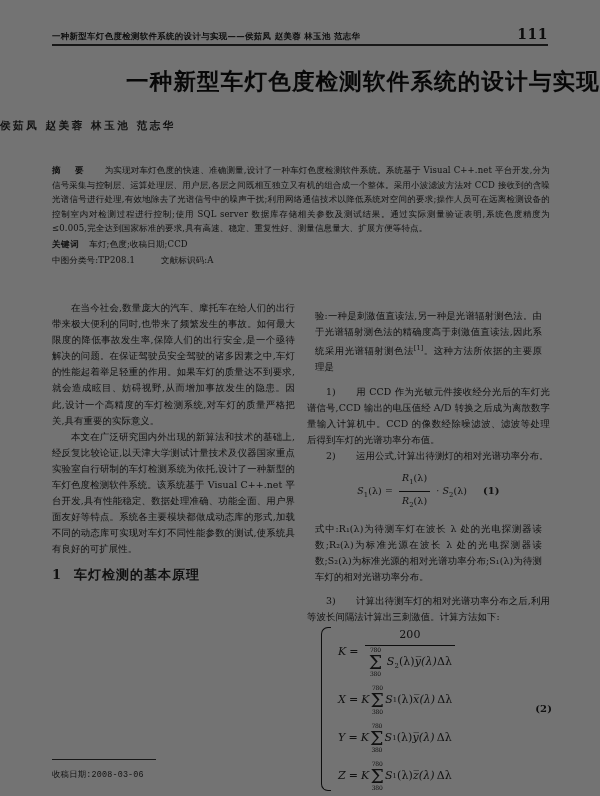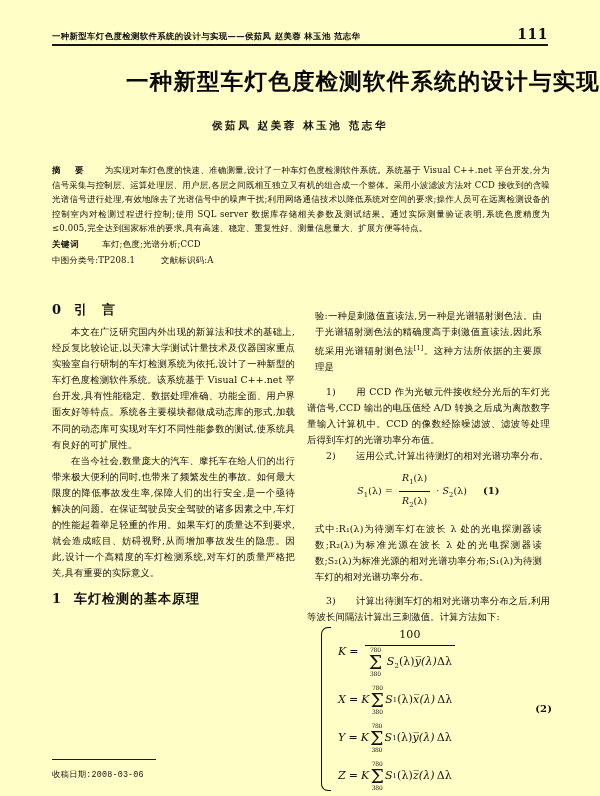--- a/index.html
+++ b/index.html
@@ -11,21 +11,21 @@
     width: 600px;
     height: 796px;
     position: relative;
     font-family: "DejaVu Serif", "Liberation Serif", serif;
     color: #1a1a1a;
     overflow: hidden;
   }
   .page {
     position: absolute;
     inset: 0;
-    background: #fef9c3;
+    background: #737373;
     filter: contrast(1.04);
   }
   
   .runhead {
     position: absolute;
     left: 52px;
     top: 26px;
     width: 496px;
     display: flex;
     align-items: baseline;
@@ -64,21 +64,20 @@
     font-weight: bold;
     letter-spacing: 1.2px;
     color: #0d0d0d;
     font-family: "DejaVu Serif", "Liberation Serif", serif;
   }
   .authors {
     position: absolute;
     left: 0;
     right: 0;
     top: 119px;
-    text-align: center;
     font-size: 10.5px;
     font-weight: bold;
     letter-spacing: 2.6px;
     color: #161616;
   }
   .affiliation {
     position: absolute;
     left: 0;
     right: 0;
     top: 138px;
@@ -103,21 +102,21 @@
     font-weight: bold;
     letter-spacing: 3px;
     margin-right: 18px;
   }
   .kw-line, .cls-line {
     margin-top: 1px;
   }
   .kw-label {
     font-weight: bold;
     letter-spacing: 0.6px;
-    margin-right: 23px;
+    margin-right: 10px;
   }
   .cls-gap { display: inline-block; width: 26px; }
   
   .col {
     position: absolute;
     top: 300px;
     width: 243px;
     font-size: 9.4px;
     line-height: 16.1px;
     text-align: justify;
@@ -236,35 +235,32 @@
   <div class="runhead-rule"></div>
 
   <div class="title">一种新型车灯色度检测软件系统的设计与实现</div>
   <div class="authors">侯茹凤  赵美蓉  林玉池  范志华</div>
 
   <div class="abstract-block">
     <div>
       <span class="abs-label">摘　要</span><span>为实现对车灯色度的快速、准确测量,设计了一种车灯色度检测软件系统。系统基于 Visual C++.net 平台开发,分为信号采集与控制层、运算处理层、用户层,各层之间既相互独立又有机的组合成一个整体。采用小波滤波方法对 CCD 接收到的含噪光谱信号进行处理,有效地除去了光谱信号中的噪声干扰;利用网络通信技术以降低系统对空间的要求;操作人员可在远离检测设备的控制室内对检测过程进行控制;使用 SQL server 数据库存储相关参数及测试结果。通过实际测量验证表明,系统色度精度为≤0.005,完全达到国家标准的要求,具有高速、稳定、重复性好、测量信息量大、扩展方便等特点。</span>
     </div>
     <div class="kw-line">
-      <span class="kw-label">关键词</span><span>车灯;色度;光谱分析;CCD</span>
+      <span class="kw-label">关键词</span><span>车灯;色度;收稿日期;CCD</span>
     </div>
     <div class="cls-line">
       <span>中图分类号</span><span>:</span><span>TP208.1</span><span class="cls-gap"></span><span>文献标识码</span><span>:</span><span>A</span>
     </div>
   </div>
 
   <div class="col col-left">
 
-    <div class="sec-h first">
-      <span class="num">0</span><span>引　言</span>
-    </div>
-
+
+    <p class="para">在当今社会,数量庞大的汽车、摩托车在给人们的出行带来极大便利的同时,也带来了频繁发生的事故。如何最大限度的降低事故发生率,保障人们的出行安全,是一个亟待解决的问题。在保证驾驶员安全驾驶的诸多因素之中,车灯的性能起着举足轻重的作用。如果车灯的质量达不到要求,就会造成眩目、妨碍视野,从而增加事故发生的隐患。因此,设计一个高精度的车灯检测系统,对车灯的质量严格把关,具有重要的实际意义。</p>
     <p class="para">本文在广泛研究国内外出现的新算法和技术的基础上,经反复比较论证,以天津大学测试计量技术及仪器国家重点实验室自行研制的车灯检测系统为依托,设计了一种新型的车灯色度检测软件系统。该系统基于 Visual C++.net 平台开发,具有性能稳定、数据处理准确、功能全面、用户界面友好等特点。系统各主要模块都做成动态库的形式,加载不同的动态库可实现对车灯不同性能参数的测试,使系统具有良好的可扩展性。</p>
-    <p class="para">在当今社会,数量庞大的汽车、摩托车在给人们的出行带来极大便利的同时,也带来了频繁发生的事故。如何最大限度的降低事故发生率,保障人们的出行安全,是一个亟待解决的问题。在保证驾驶员安全驾驶的诸多因素之中,车灯的性能起着举足轻重的作用。如果车灯的质量达不到要求,就会造成眩目、妨碍视野,从而增加事故发生的隐患。因此,设计一个高精度的车灯检测系统,对车灯的质量严格把关,具有重要的实际意义。</p>
 
     <div class="sec-h">
       <span class="num">1</span><span>车灯检测的基本原理</span>
     </div>
 
   </div>
 
   <div class="col col-right">
 
     <p class="flush">验:一种是刺激值直读法,另一种是光谱辐射测色法。由于光谱辐射测色法的精确度高于刺激值直读法,因此系统采用光谱辐射测色法<span class="sup">[1]</span>。这种方法所依据的主要原理是</p>
@@ -292,21 +288,21 @@
     <p class="para"><span class="listnum">3)</span><span>计算出待测车灯的相对光谱功率分布之后,利用等波长间隔法计算出三刺激值。计算方法如下:</span></p>
 
     <div class="system">
       <div class="brace"></div>
       <div class="system-rows">
 
         <div class="sys-line">
           <span class="ital">K</span>
           <span style="margin:0 3px">=</span>
           <span class="frac">
-            <span class="num-part">100</span>
+            <span class="num-part">200</span>
             <span class="den-part">
               <span class="sigma">
                 <span class="lim">780</span>
                 <span class="glyph">Σ</span>
                 <span class="lim">380</span>
               </span>
               <span class="ital">S</span><span class="sub">2</span><span>(λ)</span><span class="ital">y̅(λ)</span><span>Δλ</span>
             </span>
           </span>
         </div>

